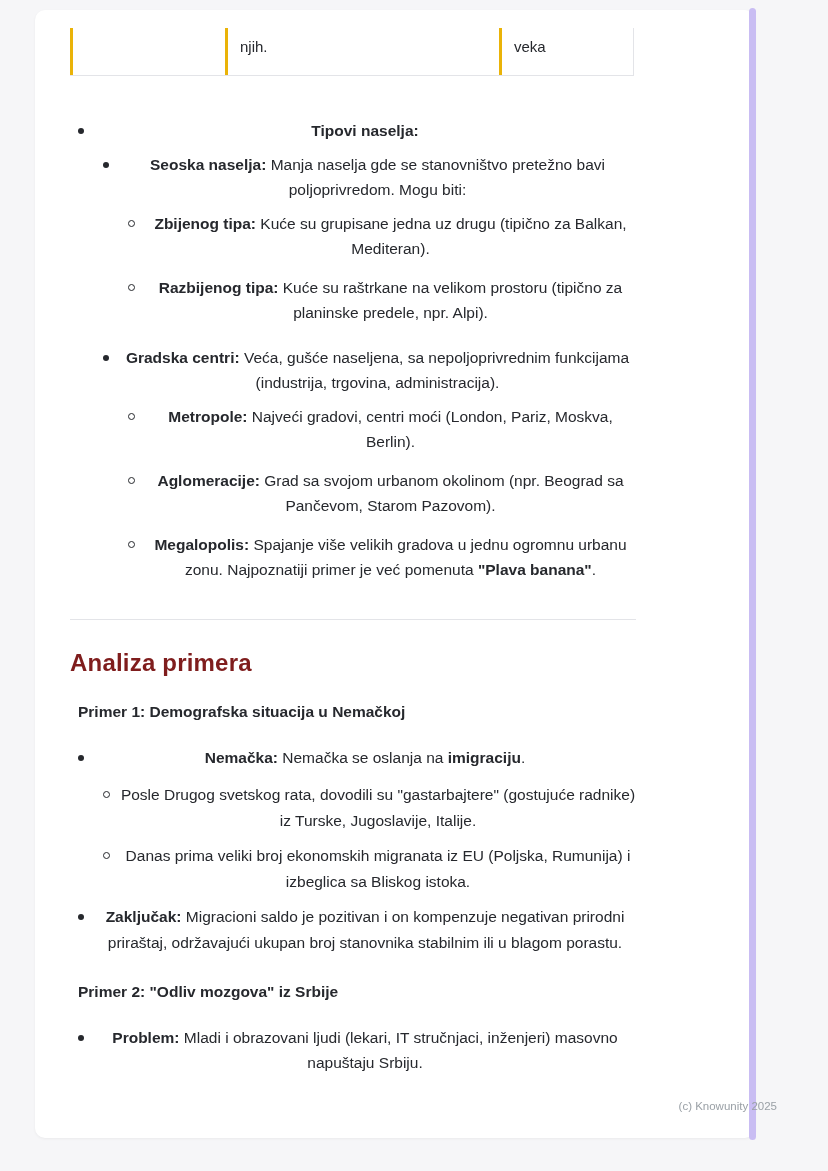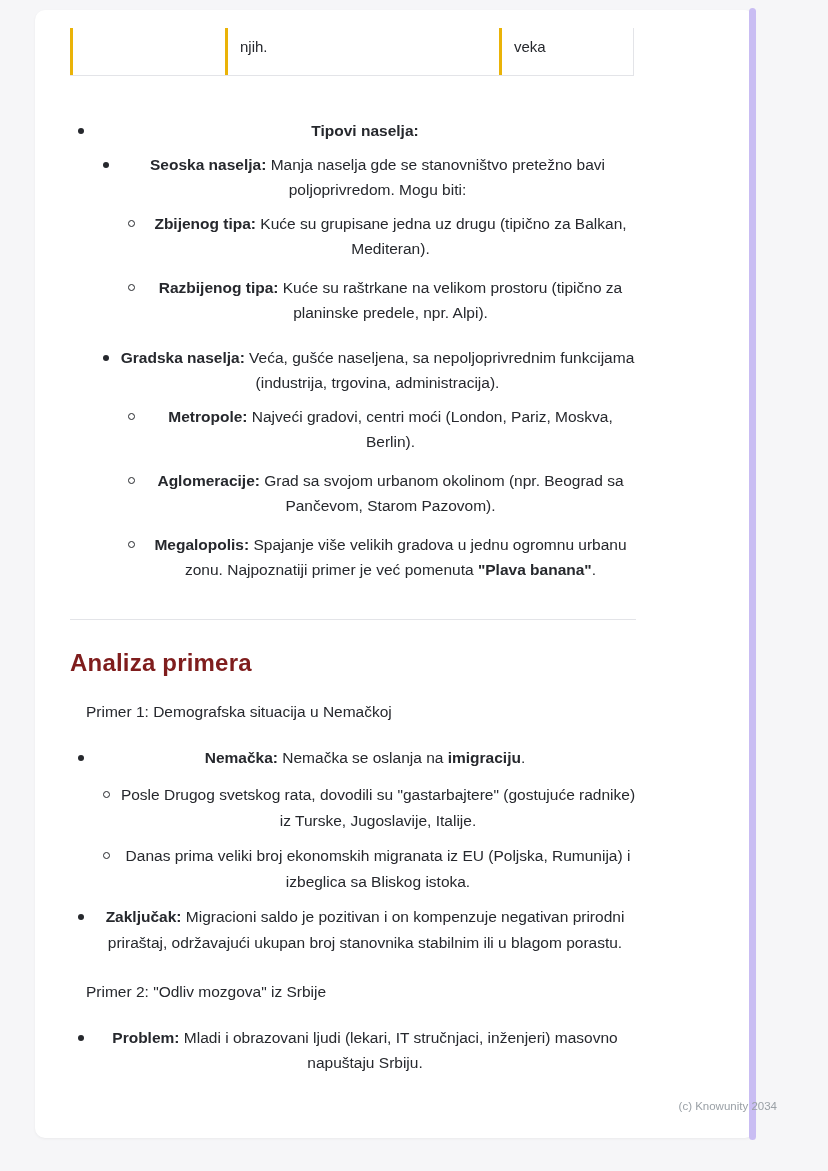--- a/index.html
+++ b/index.html
@@ -63,22 +63,22 @@
 
   .section-heading {
     font-size:24px;
     font-weight:700;
     color:#7f1d1d;
     margin:30px 0 24px 0;
     letter-spacing:0.2px;
   }
   .sub-title {
     font-size:15.5px;
-    font-weight:400;
-    margin:0 0 20px 16px;
+    font-weight:700;
+    margin:0 0 20px 8px;
   }
   .sub-title.mt { margin-top:24px; }
 
   .bullet-list { margin-bottom:6px; }
   .bullet-list .item { margin-bottom:12px; }
   .bullet-list .item.lvl2c { margin-bottom:10px; }
 
   .scrollbar {
     position:absolute;
     left:749px; top:8px;
@@ -129,21 +129,21 @@
     <div class="item lvl3">
       <span class="marker circle"></span>
       <div class="body">
         <b>Razbijenog tipa:</b><span> Kuće su raštrkane na velikom prostoru (tipično za planinske predele, npr. Alpi).</span>
       </div>
     </div>
 
     <div class="item lvl2 gap-top">
       <span class="marker dot"></span>
       <div class="body">
-        <b>Gradska naselja:</b><span> Veća, gušće naseljena, sa nepoljoprivrednim funkcijama (industrija, trgovina, administracija).</span>
+        <b>Gradska centri:</b><span> Veća, gušće naseljena, sa nepoljoprivrednim funkcijama (industrija, trgovina, administracija).</span>
       </div>
     </div>
 
     <div class="item lvl3 gap-top-sm">
       <span class="marker circle"></span>
       <div class="body">
         <b>Metropole:</b><span> Najveći gradovi, centri moći (London, Pariz, Moskva, Berlin).</span>
       </div>
     </div>
 
@@ -204,13 +204,13 @@
         </div>
       </div>
 
     </div>
 
   </div>
 </div>
 
 <div class="scrollbar"></div>
 
-<div class="copyright">(c) Knowunity 2034</div>
+<div class="copyright">(c) Knowunity 2025</div>
 
 </body></html>

